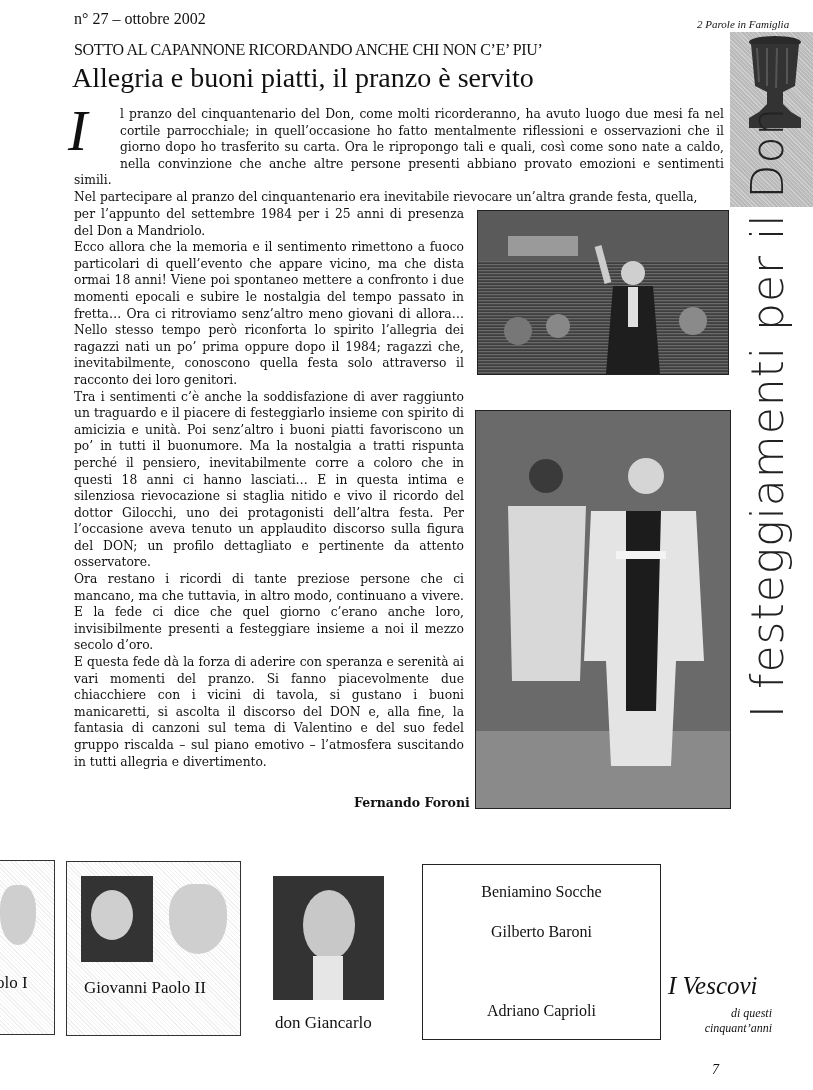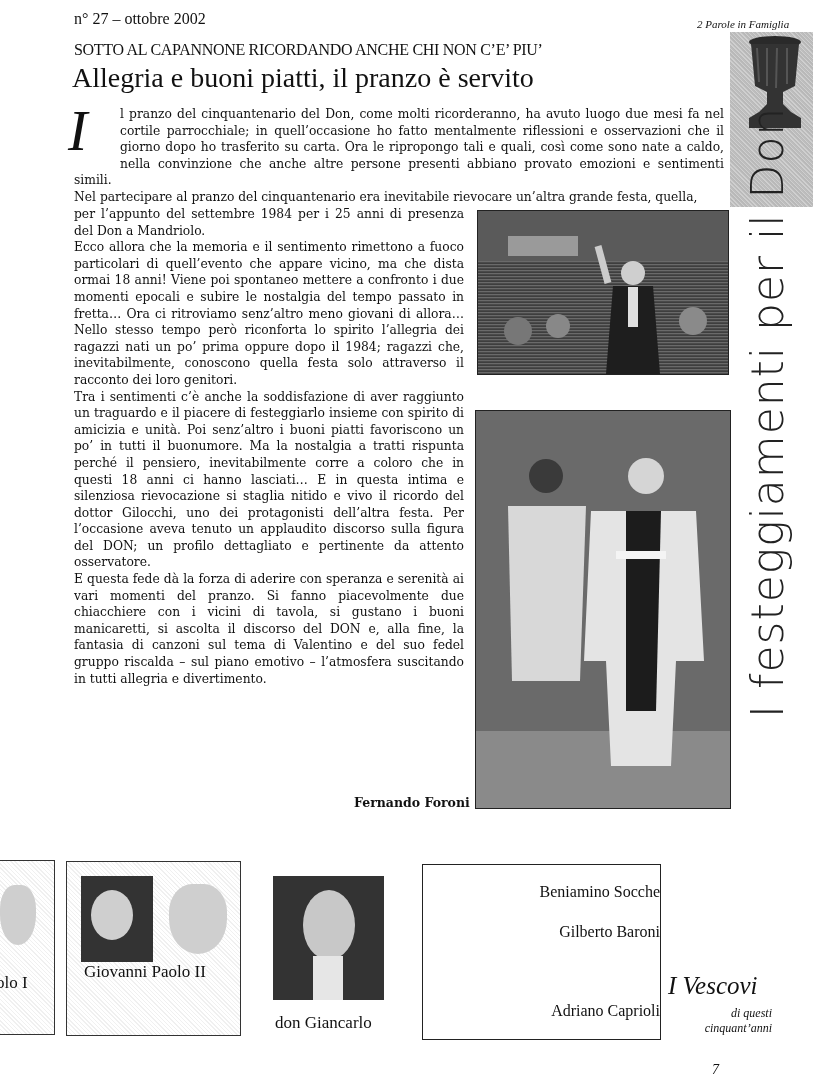--- a/index.html
+++ b/index.html
@@ -37,21 +37,21 @@
   .author { left: 354px; top: 795px; font-weight: bold; font-size: 12.5px; font-family: "DejaVu Serif", serif; }
 
   .frame { border: 1.5px solid #333; background: repeating-linear-gradient(45deg,#f0f0f0 0 1px,#fff 1px 3px); }
   .frame-left { left: -5px; top: 860px; width: 58px; height: 173px; }
   .frame-gp2 { left: 66px; top: 861px; width: 173px; height: 173px; }
   .portrait { background: #333; }
   .crest { background: #cfcfcf; border-radius: 40% 40% 50% 50%; }
   .caption { font-family: "Liberation Serif", serif; font-size: 17px; }
 
   .namebox { left: 422px; top: 864px; width: 237px; height: 174px; border: 1.5px solid #222; }
-  .namebox .nm { position: absolute; left: 0; width: 100%; text-align: right;
+  .namebox .nm { position: absolute; left: 0; width: 100%; text-align: center;
     font-family: "Liberation Serif", serif; font-size: 16px; }
 
   .vescovi { left: 668px; top: 972px; font-family: "Liberation Serif", serif; font-style: italic; font-size: 25px; }
   .vesc-sub { left: 672px; top: 1006px; width: 100px; text-align: right; font-family: "Liberation Serif", serif;
     font-style: italic; font-size: 12px; line-height: 15px; }
   .pagenum { left: 712px; top: 1062px; font-style: italic; font-size: 14px; font-family: "Liberation Serif", serif; }
 </style>
 </head>
 <body>
 
@@ -71,20 +71,21 @@
 <div class="abs body-text para-intro">
   <span class="dropcap">I</span>
   <span>l pranzo del cinquantenario del Don, come molti ricorderanno, ha avuto luogo due mesi fa nel cortile parrocchiale; in quell’occasione ho fatto mentalmente riflessioni e osservazioni che il giorno dopo ho trasferito su carta. Ora le ripropongo tali e quali, così come sono nate a caldo, nella convinzione che anche altre persone presenti abbiano provato emozioni e sentimenti simili.</span>
 </div>
 <div class="abs body-text para-nel">Nel partecipare al pranzo del cinquantenario era inevitabile rievocare un’altra grande festa, quella,</div>
 
 <div class="abs body-text col">
   <p>per l’appunto del settembre 1984 per i 25 anni di presenza del Don a Mandriolo.</p>
   <p>Ecco allora che la memoria e il sentimento rimettono a fuoco particolari di quell’evento che appare vicino, ma che dista ormai 18 anni! Viene poi spontaneo mettere a confronto i due momenti epocali e subire le nostalgia del tempo passato in fretta… Ora ci ritroviamo senz’altro meno giovani di allora… Nello stesso tempo però riconforta lo spirito l’allegria dei ragazzi nati un po’ prima oppure dopo il 1984; ragazzi che, inevitabilmente, conoscono quella festa solo attraverso il racconto dei loro genitori.</p>
   <p>Tra i sentimenti c’è anche la soddisfazione di aver raggiunto un traguardo e il piacere di festeggiarlo insieme con spirito di amicizia e unità. Poi senz’altro i buoni piatti favoriscono un po’ in tutti il buonumore. Ma la nostalgia a tratti rispunta perché il pensiero, inevitabilmente corre a coloro che in questi 18 anni ci hanno lasciati… E in questa intima e silenziosa rievocazione si staglia nitido e vivo il ricordo del dottor Gilocchi, uno dei protagonisti dell’altra festa. Per l’occasione aveva tenuto un applaudito discorso sulla figura del DON; un profilo dettagliato e pertinente da attento osservatore.</p>
+  <p>Ora restano i ricordi di tante preziose persone che ci mancano, ma che tuttavia, in altro modo, continuano a vivere. E la fede ci dice che quel giorno c’erano anche loro, invisibilmente presenti a festeggiare insieme a noi il mezzo secolo d’oro.</p>
   <p>E questa fede dà la forza di aderire con speranza e serenità ai vari momenti del pranzo. Si fanno piacevolmente due chiacchiere con i vicini di tavola, si gustano i buoni manicaretti, si ascolta il discorso del DON e, alla fine, la fantasia di canzoni sul tema di Valentino e del suo fedel gruppo riscalda – sul piano emotivo – l’atmosfera suscitando in tutti allegria e divertimento.</p>
 </div>
 
 <div class="abs photo photo1">
   <svg width="250" height="163" viewBox="0 0 250 163">
     <rect x="0" y="0" width="250" height="50" fill="#5a5a5a"></rect>
     <rect x="30" y="25" width="70" height="20" fill="#9a9a9a"></rect>
     <circle cx="155" cy="62" r="12" fill="#cfcfcf"></circle>
     <path d="M135 75 L175 75 L182 163 L128 163 Z" fill="#1e1e1e"></path>
     <rect x="150" y="76" width="10" height="40" fill="#e0e0e0"></rect>
@@ -115,21 +116,21 @@
 <div class="abs frame frame-left">
   <div class="abs crest" style="left:4px;top:24px;width:36px;height:60px;"></div>
   <div class="abs caption" style="left:0px;top:112px;">olo I</div>
 </div>
 
 <div class="abs frame frame-gp2">
   <div class="abs portrait" style="left:14px;top:14px;width:72px;height:86px;">
     <div class="abs" style="left:10px;top:14px;width:42px;height:50px;border-radius:50%;background:#cfcfcf;"></div>
   </div>
   <div class="abs crest" style="left:102px;top:22px;width:58px;height:70px;"></div>
-  <div class="abs caption" style="left:17px;top:100px;">Giovanni Paolo II</div>
+  <div class="abs caption" style="left:17px;top:116px;">Giovanni Paolo II</div>
 </div>
 
 <div class="abs portrait" style="left:273px;top:876px;width:111px;height:124px;">
   <div class="abs" style="left:30px;top:14px;width:52px;height:70px;border-radius:50%;background:#c8c8c8;"></div>
   <div class="abs" style="left:40px;top:80px;width:30px;height:44px;background:#e6e6e6;"></div>
 </div>
 <div class="abs caption" style="left:275px;top:1013px;">don Giancarlo</div>
 
 <div class="abs namebox">
   <div class="nm" style="top:18px;">Beniamino Socche</div>

